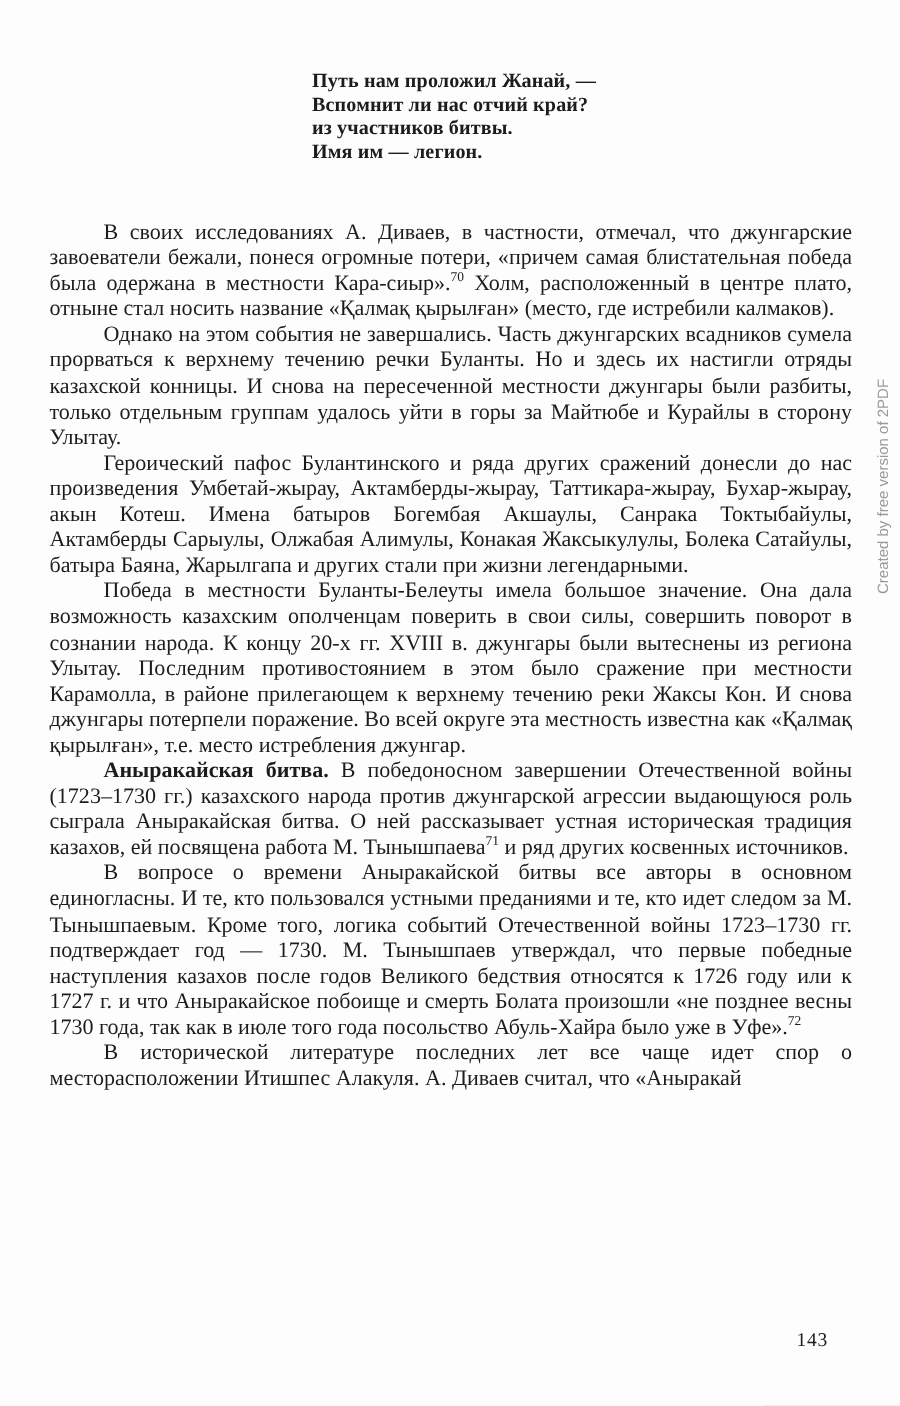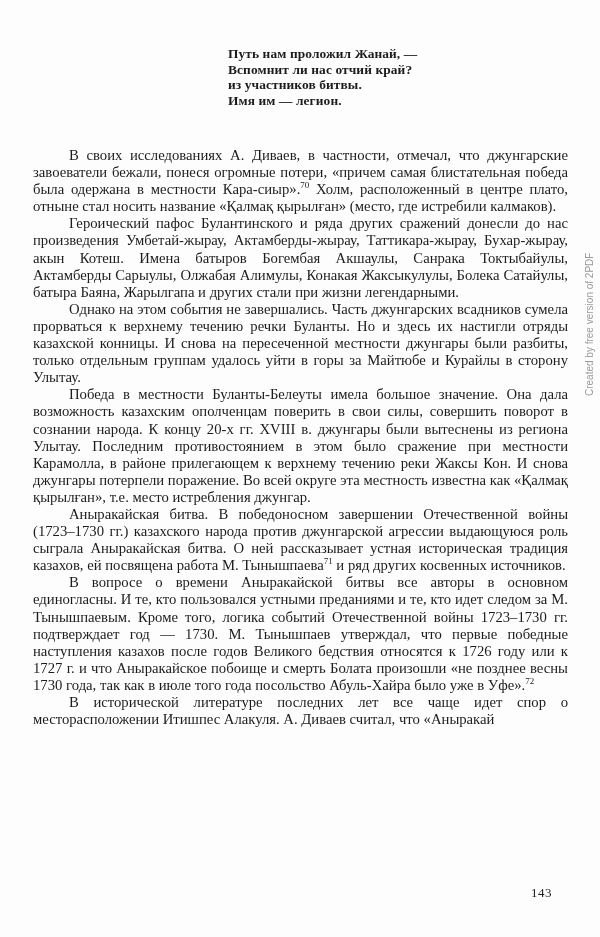--- a/index.html
+++ b/index.html
@@ -19,41 +19,41 @@
   }
   .epigraph {
     position: absolute;
     left: 208px;
     top: 46px;
     font-weight: bold;
     font-size: 13.4px;
     line-height: 15.6px;
     letter-spacing: 0.1px;
   }
-  .poem-line { white-space: nowrap; margin-left: 20px; }
+  .poem-line { white-space: nowrap; }
   .body-text {
     position: absolute;
     left: 33px;
     top: 147px;
     width: 535px;
     font-size: 14.7px;
     line-height: 17.1px;
     text-align: justify;
   }
   .body-text p {
     margin: 0;
     padding: 0;
     text-indent: 36px;
   }
   .body-text sup {
     font-size: 9px;
     line-height: 0;
     vertical-align: super;
   }
-  .bold { font-weight: normal; }
+  .bold { font-weight: bold; }
   .watermark {
     position: absolute;
     left: 584px;
     top: 396px;
     width: 190px;
     transform: rotate(-90deg);
     transform-origin: 0 0;
     font-family: "Liberation Sans", sans-serif;
     font-size: 10px;
     color: #9a9a9a;
@@ -72,22 +72,22 @@
 
 <div class="page">
   <div class="epigraph" id="epigraph">
       <div class="poem-line">Путь нам проложил Жанай, —</div>
       <div class="poem-line">Вспомнит ли нас отчий край?</div>
       <div class="poem-line">из участников битвы.</div>
       <div class="poem-line">Имя им — легион.</div>
     </div>
   <div class="body-text" id="body-paragraphs">
       <p><span>В своих исследованиях А. Диваев, в частности, отмечал, что джунгарские завоеватели бежали, понеся огромные потери, «причем самая блистательная победа была одержана в местности Кара-сиыр».</span><sup>70</sup><span> Холм, расположенный в центре плато, отныне стал носить название «Қалмақ қырылған» (место, где истребили калмаков).</span></p>
+      <p><span>Однако на этом события не завершались. Часть джунгарских всадников сумела прорваться к верхнему течению речки Буланты. Но и здесь их настигли отряды казахской конницы. И снова на пересеченной местности джунгары были разбиты, только отдельным группам удалось уйти в горы за Майтюбе и Курайлы в сторону Улытау.</span></p>
       <p><span>Героический пафос Булантинского и ряда других сражений донесли до нас произведения Умбетай-жырау, Актамберды-жырау, Таттикара-жырау, Бухар-жырау, акын Котеш. Имена батыров Богембая Акшаулы, Санрака Токтыбайулы, Актамберды Сарыулы, Олжабая Алимулы, Конакая Жаксыкулулы, Болека Сатайулы, батыра Баяна, Жарылгапа и других стали при жизни легендарными.</span></p>
-      <p><span>Однако на этом события не завершались. Часть джунгарских всадников сумела прорваться к верхнему течению речки Буланты. Но и здесь их настигли отряды казахской конницы. И снова на пересеченной местности джунгары были разбиты, только отдельным группам удалось уйти в горы за Майтюбе и Курайлы в сторону Улытау.</span></p>
       <p><span>Победа в местности Буланты-Белеуты имела большое значение. Она дала возможность казахским ополченцам поверить в свои силы, совершить поворот в сознании народа. К концу 20-х гг. XVIII в. джунгары были вытеснены из региона Улытау. Последним противостоянием в этом было сражение при местности Карамолла, в районе прилегающем к верхнему течению реки Жаксы Кон. И снова джунгары потерпели поражение. Во всей округе эта местность известна как «Қалмақ қырылған», т.е. место истребления джунгар.</span></p>
       <p><span class="bold">Аныракайская битва.</span><span> В победоносном завершении Отечественной войны (1723–1730 гг.) казахского народа против джунгарской агрессии выдающуюся роль сыграла Аныракайская битва. О ней рассказывает устная историческая традиция казахов, ей посвящена работа М. Тынышпаева</span><sup>71</sup><span> и ряд других косвенных источников.</span></p>
       <p><span>В вопросе о времени Аныракайской битвы все авторы в основном единогласны. И те, кто пользовался устными преданиями и те, кто идет следом за М. Тынышпаевым. Кроме того, логика событий Отечественной войны 1723–1730 гг. подтверждает год — 1730. М. Тынышпаев утверждал, что первые победные наступления казахов после годов Великого бедствия относятся к 1726 году или к 1727 г. и что Аныракайское побоище и смерть Болата произошли «не позднее весны 1730 года, так как в июле того года посольство Абуль-Хайра было уже в Уфе».</span><sup>72</sup></p>
       <p><span>В исторической литературе последних лет все чаще идет спор о месторасположении Итишпес Алакуля. А. Диваев считал, что «Аныракай</span></p>
     </div>
   <div class="watermark">Created by free version of 2PDF</div>
   <div class="page-number">143</div>
 </div>
 
 </body></html>

